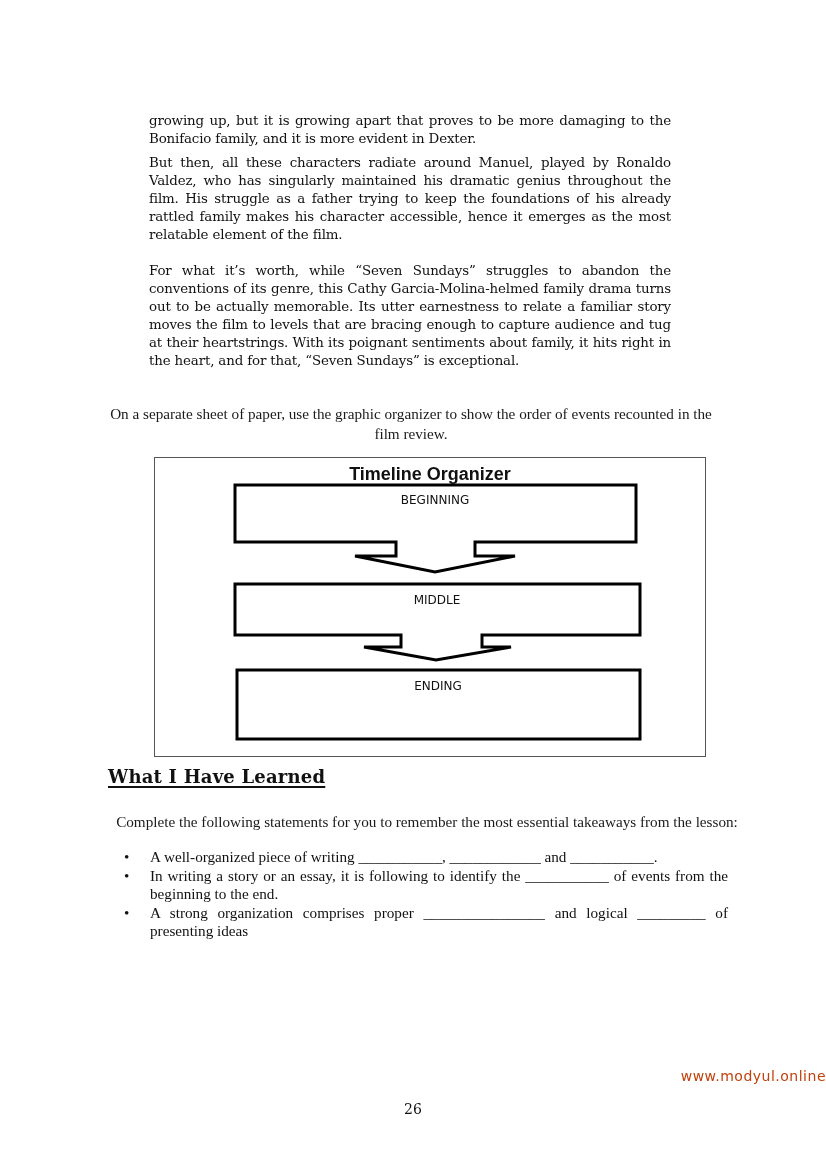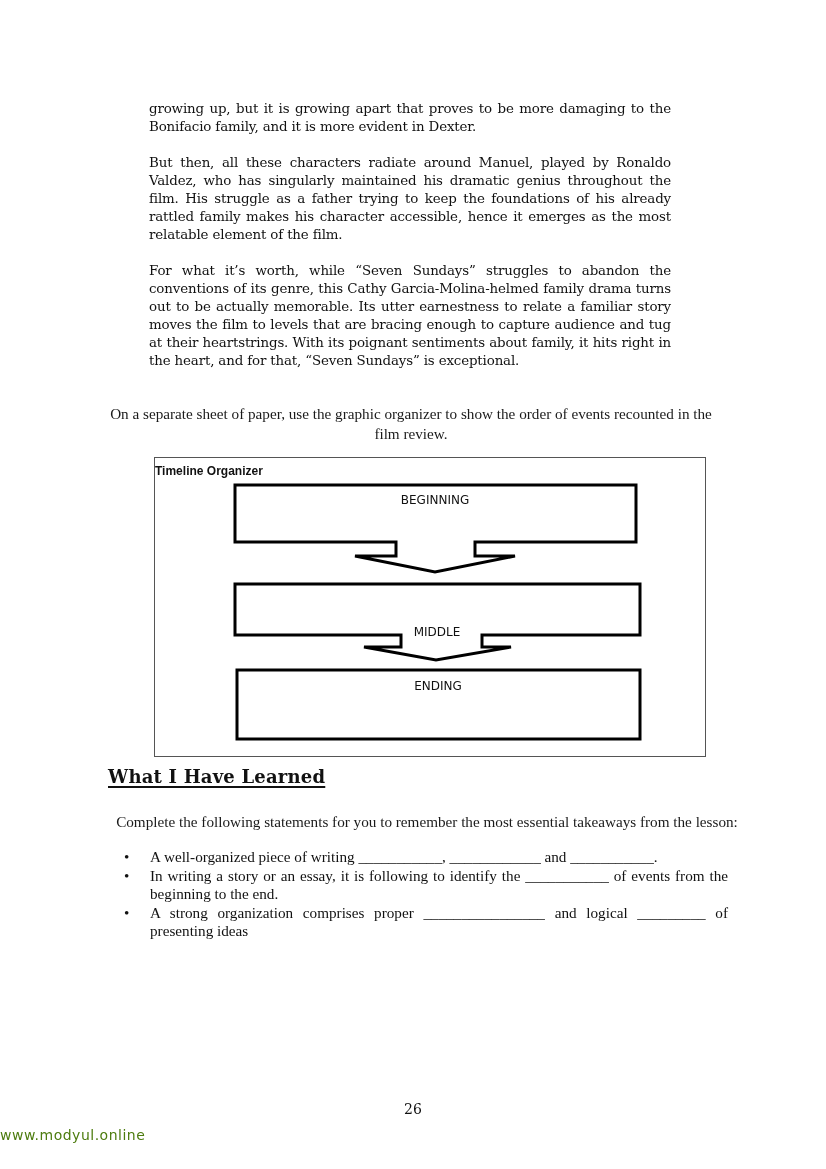--- a/index.html
+++ b/index.html
@@ -13,22 +13,22 @@
     .instr {
       position: absolute; left: 100px; width: 622px;
       font-family: "Liberation Serif", "DejaVu Serif", serif;
       font-size: 15.2px; line-height: 20px; color: #1a1a1a; text-align: center;
     }
     .organizer {
       position: absolute; left: 154px; top: 457px; width: 552px; height: 300px;
       border: 1px solid #555; box-sizing: border-box;
     }
     .org-title {
-      position: absolute; left: 0; right: 0; top: 6px; 
-      font-family: "Liberation Sans", "DejaVu Sans", sans-serif; font-weight: bold; font-size: 12px;
+      position: absolute; left: 0; right: 0; top: 6px; text-align: center;
+      font-family: "Liberation Sans", "DejaVu Sans", sans-serif; font-weight: bold; font-size: 18px;
     }
     .org-svg { position: absolute; left: 0; top: 0; }
     .box-label {
       position: absolute; font-family: "DejaVu Sans", "Liberation Sans", sans-serif;
       font-size: 12px; text-align: center; width: 200px;
     }
     .heading {
       position: absolute; left: 108px; top: 766px;
       font-family: "DejaVu Serif", "Liberation Serif", serif; font-weight: bold;
       font-size: 18px; text-decoration: underline; text-decoration-thickness: 2px;
@@ -39,30 +39,30 @@
       font-family: "Liberation Serif", "DejaVu Serif", serif; font-size: 15.2px; line-height: 18.5px;
       margin: 0; padding: 0; list-style: none;
     }
     .bullets li { position: relative; padding-left: 40px; text-align: justify; }
     .bullets li .dot { position: absolute; left: 14px; top: 0; }
     .page-num {
       position: absolute; left: 0; right: 0; top: 1101px; text-align: center;
       font-family: "DejaVu Serif", "Liberation Serif", serif; font-size: 14px;
     }
     .watermark {
-      position: absolute; left: 0; right: 0; top: 1127px; text-align: left;
-      font-family: "DejaVu Sans", "Liberation Sans", sans-serif; font-size: 14px; color: #4d7c0f;
+      position: absolute; left: 0; right: 0; top: 1068px; text-align: right;
+      font-family: "DejaVu Sans", "Liberation Sans", sans-serif; font-size: 14px; color: #c2410c;
       letter-spacing: 0.5px;
     }
   </style>
 </head>
 <body>
 
 <div>
-  <p class="para" style="top:100px; margin:0;">growing up, but it is growing apart that proves to be more damaging to the Bonifacio family, and it is more evident in Dexter.</p>
+  <p class="para" style="top:112px; margin:0;">growing up, but it is growing apart that proves to be more damaging to the Bonifacio family, and it is more evident in Dexter.</p>
   <p class="para" style="top:154px; margin:0;">But then, all these characters radiate around Manuel, played by Ronaldo Valdez, who has singularly maintained his dramatic genius throughout the film. His struggle as a father trying to keep the foundations of his already rattled family makes his character accessible, hence it emerges as the most relatable element of the film.</p>
   <p class="para" style="top:262px; margin:0;">For what it’s worth, while “Seven Sundays” struggles to abandon the conventions of its genre, this Cathy Garcia-Molina-helmed family drama turns out to be actually memorable. Its utter earnestness to relate a familiar story moves the film to levels that are bracing enough to capture audience and tug at their heartstrings. With its poignant sentiments about family, it hits right in the heart, and for that, “Seven Sundays” is exceptional.</p>
 </div>
 
 <p class="instr" style="top:404px; margin:0;">On a separate sheet of paper, use the graphic organizer to show the order of events recounted in the film review.</p>
 
 <div class="organizer">
   <div class="org-title">Timeline Organizer</div>
   <svg class="org-svg" width="552" height="300" viewBox="0 0 552 300">
 
@@ -72,21 +72,21 @@
 
     <g>
       <polygon points="80,126 485,126 485,177 327,177 327,189 356,189 281,202 209,189 246,189 246,177 80,177" fill="#fff" stroke="#000" stroke-width="3" stroke-linejoin="miter"></polygon>
     </g>
 
     <g>
       <rect x="82" y="212" width="403" height="69" fill="#fff" stroke="#000" stroke-width="3"></rect>
     </g>
   </svg>
   <div class="box-label" style="left:180px; top:35px;">BEGINNING</div>
-  <div class="box-label" style="left:182px; top:135px;margin-top:32px;">MIDDLE</div>
+  <div class="box-label" style="left:182px; top:135px;">MIDDLE</div>
   <div class="box-label" style="left:183px; top:221px;">ENDING</div>
 </div>
 
 <div class="heading">What I Have Learned</div>
 
 <p class="instr" style="top:796px; margin:16px;">Complete the following statements for you to remember the most essential takeaways from the lesson:</p>
 
 <ul class="bullets">
   <li>
     <span class="dot">•</span>

